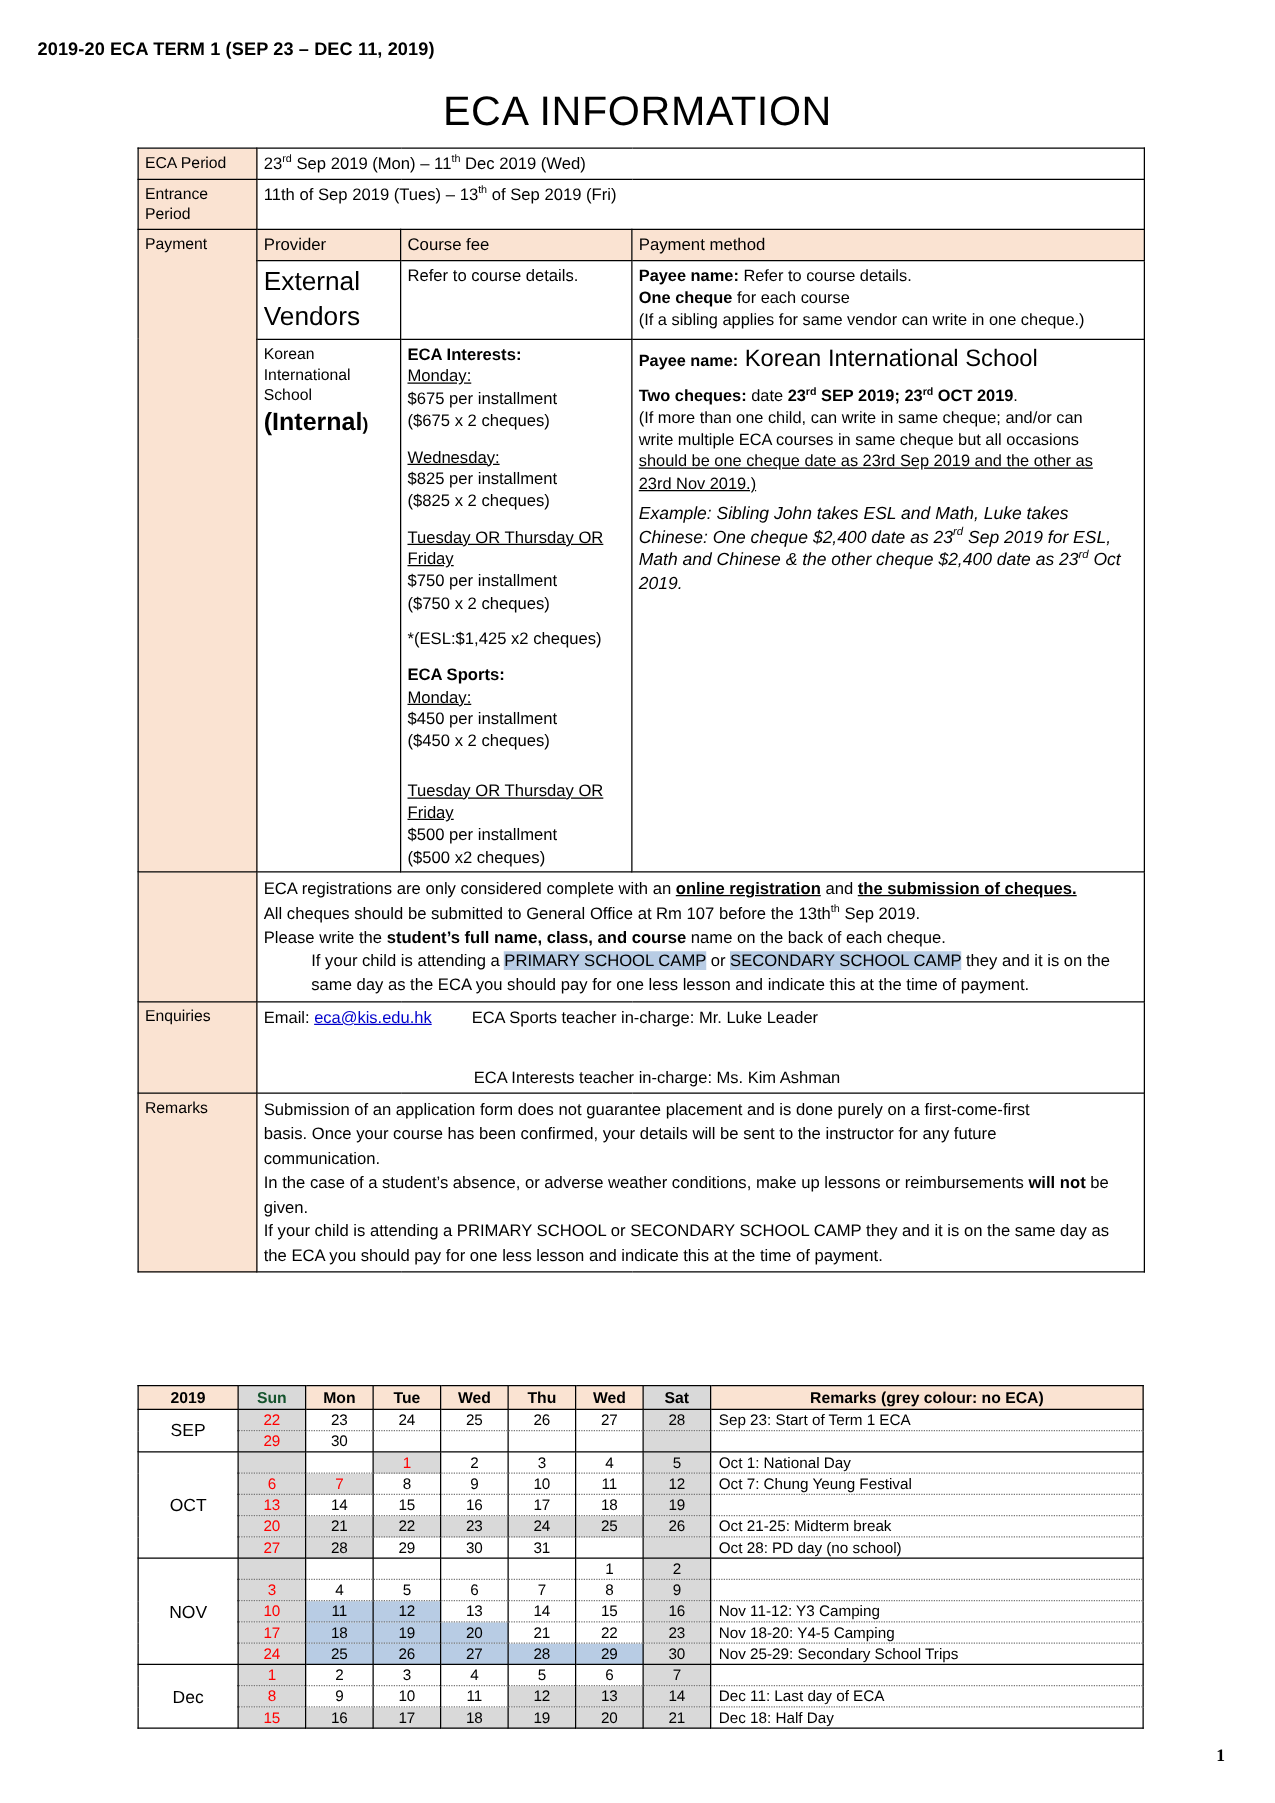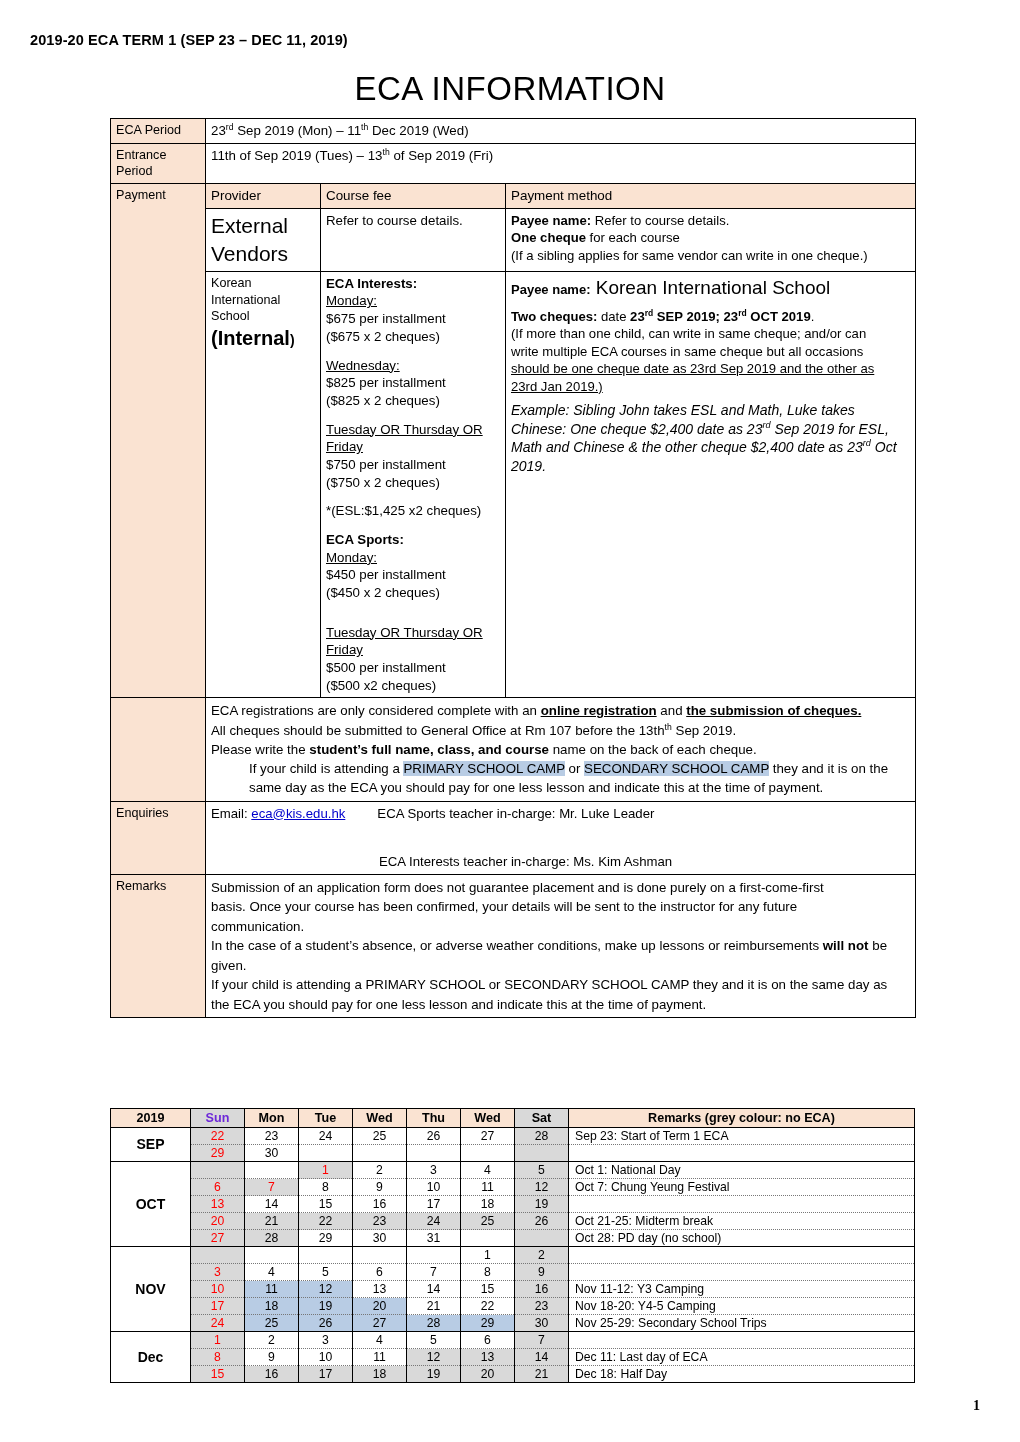--- a/index.html
+++ b/index.html
@@ -87,23 +87,23 @@
     border-top:1px dotted #777; border-bottom:1px dotted #777;
     text-align:center; padding:1px 2px; font-weight:normal;
     height:16px; line-height:1.15;
   }
   .cal .hdr {
     background:#fae3d2; font-weight:bold; font-size:12.6px;
     border-top:1px solid #000; border-bottom:1px solid #000;
     height:19px;
   }
   .cal .hdr.sun, .cal .hdr.sat { background:#d9d9d9; }
-  .cal .hdr.sun { color:#6d28d9; }
+  .cal .hdr.sun { color:#14532d; }
   .cal .monthcell {
-    font-weight:bold; font-size:14px; vertical-align:middle;
+    font-weight:normal; font-size:14px; vertical-align:middle;
     border-top:1px solid #000; border-bottom:1px solid #000;
     background:#ffffff;
   }
   .cal .rem {
     text-align:left; padding-left:6px; font-size:12.2px;
     border-left:1px solid #000; border-right:1px solid #000;
   }
   .cal .grey { background:#d9d9d9; }
   .cal .blue { background:#b8cce4; }
   .cal .red { color:#ff0000; }
@@ -199,21 +199,21 @@
       <td class="mid pm-cell">
         <div style="margin-bottom:8px;">
           <span class="sm-payee">Payee name:</span><span class="big-payee"> Korean International School</span>
         </div>
         <div>
           <span class="b">Two cheques:</span><span> date </span><span class="b"><span>23</span><sup>rd</sup><span> SEP 2019; </span></span><span class="b"><span>23</span><sup>rd</sup><span> OCT 2019</span></span><span>.</span>
         </div>
         <div>(If more than one child, can write in same cheque; and/or can</div>
         <div>write multiple ECA courses in same cheque but all occasions</div>
         <div class="u">should be one cheque date as 23rd Sep 2019 and the other as</div>
-        <div class="u">23rd Jan 2019.)</div>
+        <div class="u">23rd Nov 2019.)</div>
         <div class="note-ex" style="margin-top:6px;">
           <span>Example: Sibling John takes ESL and Math, Luke takes Chinese: One cheque $2,400 date as 23</span><sup>rd</sup><span> Sep 2019 for ESL, Math and Chinese &amp; the other cheque $2,400 date as 23</span><sup>rd</sup><span> Oct 2019.</span>
         </div>
       </td>
     </tr>
 
     <tr>
       <td class="lbl"></td>
       <td colspan="3" class="pm-cell" style="font-size:13.3px;line-height:1.45;">
         <div><span>ECA registrations are only considered complete with an </span><span class="b u">online registration</span><span> and </span><span class="b u">the submission of cheques.</span></div>

